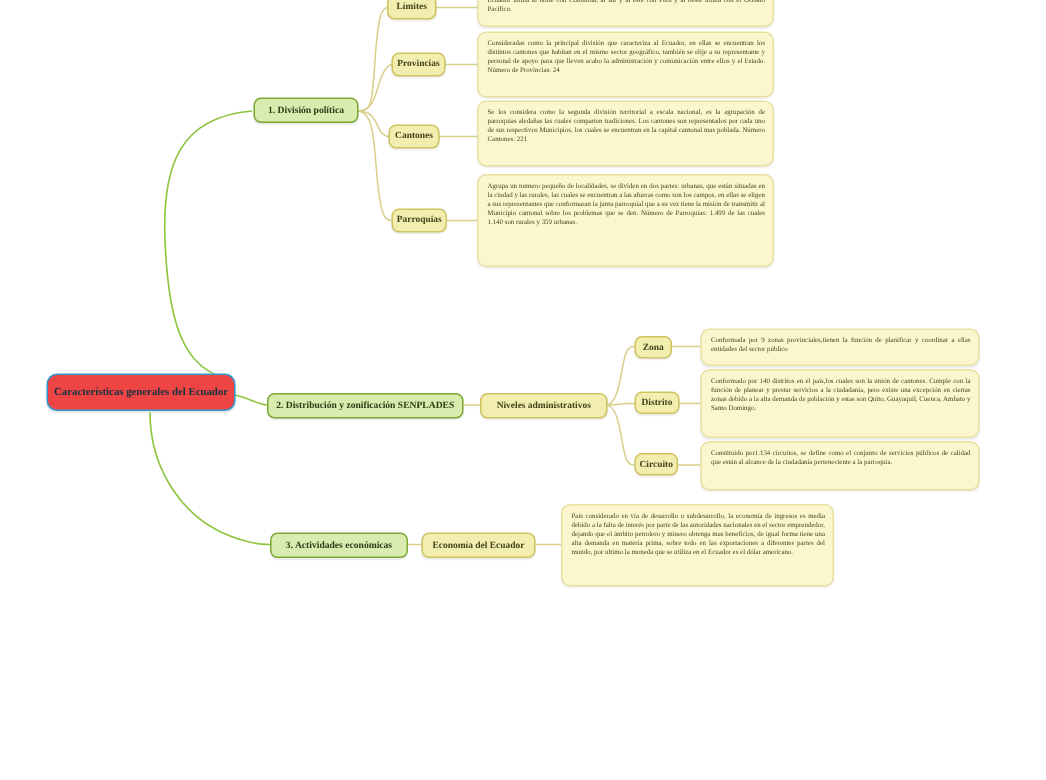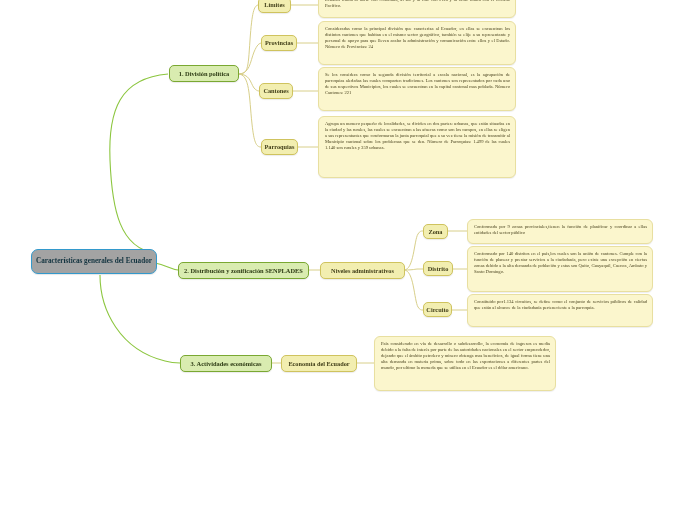--- a/index.html
+++ b/index.html
@@ -35,21 +35,21 @@
     border-radius: 5px;
     display: flex;
     align-items: center;
     justify-content: center;
     text-align: center;
     line-height: 1.15;
   }
 
   
   .node.root {
-    background: #a3a3a3;
+    background: #ef4444;
     border: 1.2px solid #3399cc;
     border-radius: 7px;
     font-weight: bold;
     font-size: 7.2px;
     color: #12333f;
     box-shadow: 0 1px 1px rgba(0,0,0,0.10);
   }
 
   
   .node.branch {

